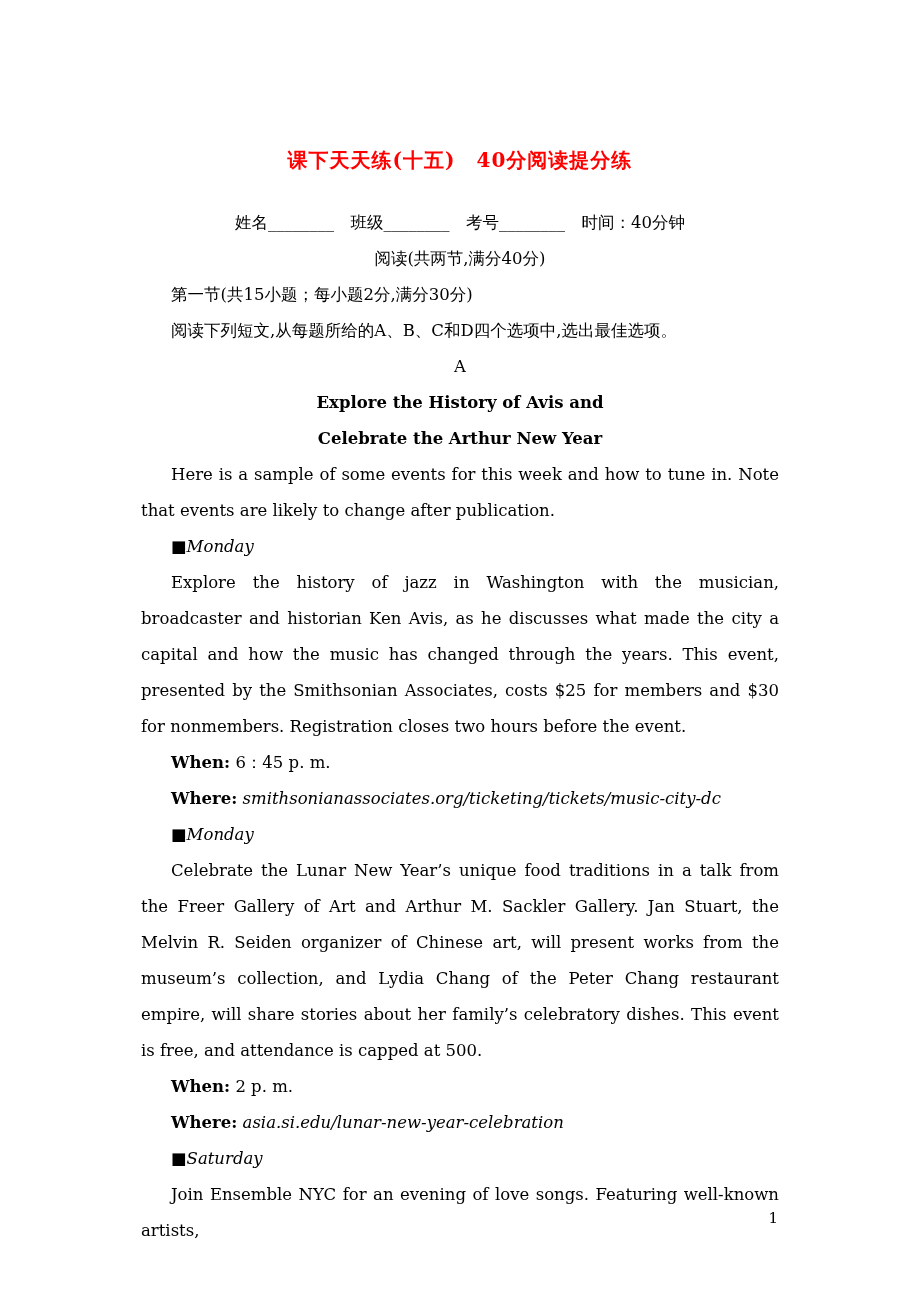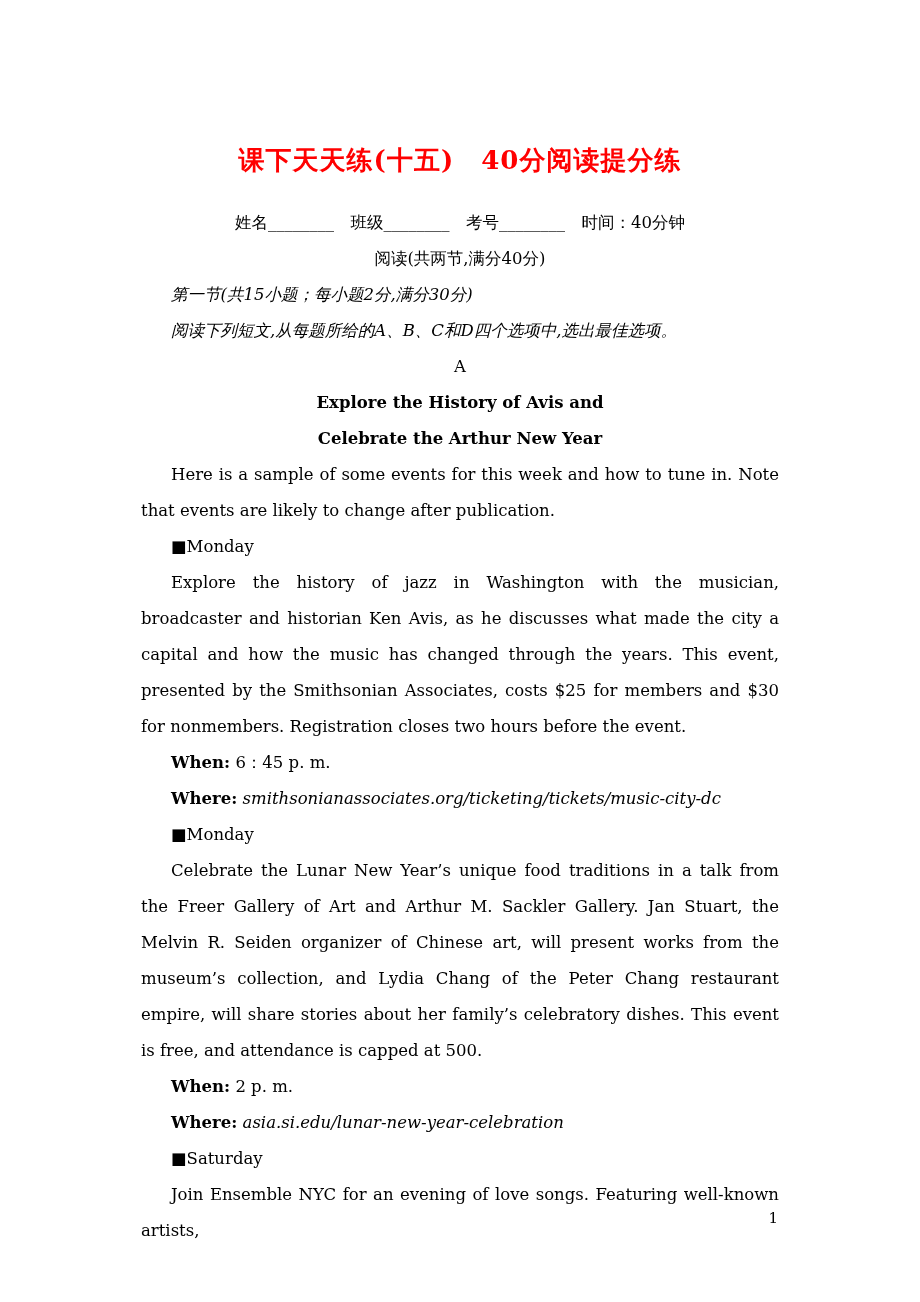--- a/index.html
+++ b/index.html
@@ -13,47 +13,47 @@
     height: 1302px;
     background: #ffffff;
     color: #000000;
     box-sizing: border-box;
     padding: 142px 141px 0 141px;
     font-family: "DejaVu Serif", "Liberation Serif", serif;
     font-size: 16.5px;
     line-height: 36px;
   }
   .title {
-    font-size: 26px;
+    font-size: 20px;
     font-weight: bold;
     color: #ff0000;
     text-align: center;
     margin: 0 0 27px 0;
     line-height: 36px;
     letter-spacing: 1px;
   }
   .center-line {
     text-align: center;
     margin: 0;
   }
   .bold { font-weight: bold; }
   .italic { font-style: italic; }
   p {
     margin: 0;
   }
   .indent {
     text-indent: 30px;
-    font-style: italic;
   }
   .para {
     text-align: justify;
     text-indent: 30px;
   }
   .day {
     text-indent: 30px;
+    font-style: italic;
   }
   .meta {
     text-indent: 30px;
   }
   .page-number {
     position: absolute;
     right: 142px;
     top: 1203px;
     font-size: 15px;
     line-height: 30px;

